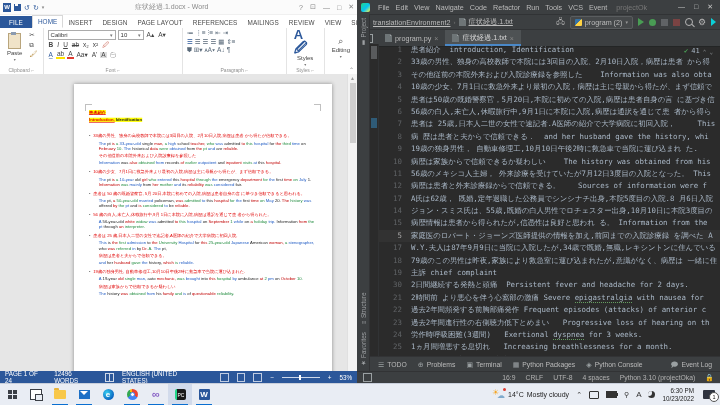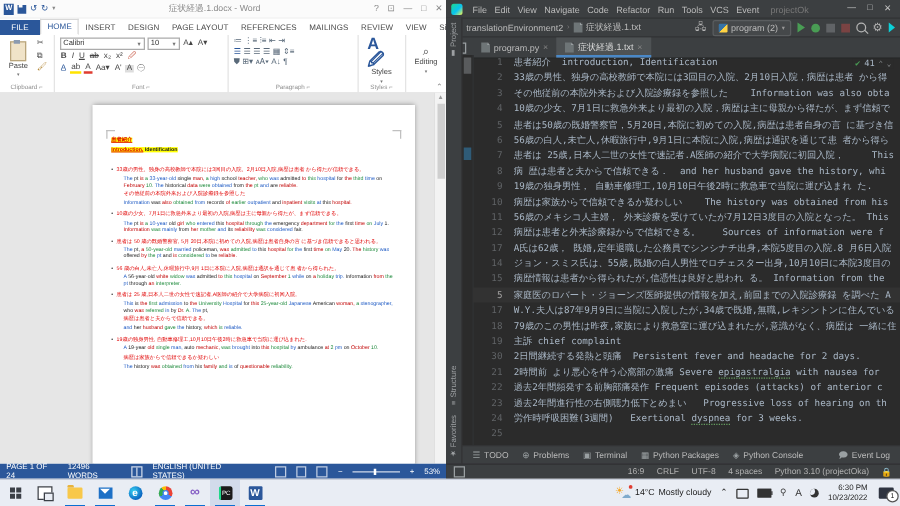--- a/index.html
+++ b/index.html
@@ -69,21 +69,21 @@
   .doc-scroll .thumb{margin:1px 1.5px;height:60px;background:#cfcfcf;}
 
   
   .ide{left:357px;top:0;width:363px;height:383px;background:#2b2b2b;color:#bbbbbb;}
   .menubar{height:14px;background:#3c3f41;display:flex;align-items:center;gap:2px;padding:0 4px;font-size:7.2px;border-bottom:1px solid #313335;}
   .pc-logo{width:9px;height:9px;border-radius:2px;background:linear-gradient(135deg,#21d789,#07c3f2 55%,#fcf84a);margin-right:3px;flex:none;}
   .menu-item{padding:0 3px;white-space:nowrap;}
   .win-label{color:#787878;margin-left:4px;white-space:nowrap;overflow:hidden;flex:1;}
   .ide-ctrl{display:flex;gap:9px;font-size:7px;color:#c5c5c5;padding-right:3px;}
   .navbar{height:14px;background:#3c3f41;display:flex;align-items:center;font-size:7.2px;padding:0 4px;gap:3px;border-bottom:1px solid #313335;}
-  .crumb{white-space:nowrap;}
+  .crumb{white-space:nowrap;text-decoration:underline;}
   .crumb-sep{color:#777;font-size:6px;}
   .file-ic{width:7px;height:8px;background:#6e7577;position:relative;flex:none;}
   .file-ic::after{content:"";position:absolute;right:0;top:0;border:1.5px solid #3c3f41;border-left-color:#9aa0a2;border-bottom-color:#9aa0a2;}
   .nav-right{margin-left:auto;display:flex;align-items:center;gap:5px;}
   .runbox{border:1px solid #5a5d5f;border-radius:2px;display:flex;align-items:center;gap:3px;padding:1px 4px;background:#45484a;}
   .py-ic{width:7px;height:7px;background:linear-gradient(135deg,#3773a5 50%,#ffd343 50%);border-radius:1px;flex:none;}
   .play{width:0;height:0;border-left:6px solid #499c54;border-top:4px solid transparent;border-bottom:4px solid transparent;}
   .bug{width:7px;height:7px;border-radius:50%;background:#499c54;}
   .cov{width:7px;height:7px;background:#606366;}
   .stop{width:7px;height:7px;background:#7a4343;}
@@ -631,20 +631,21 @@
           <span class="ltxt">過去2年間進行性の右側聴力低下とめまい   Progressive loss of hearing on th</span>
         </div>
 
         <div class="row">
           <span class="lnum">24</span>
           <span class="ltxt">労作時呼吸困難(3週間)   Exertional <span class="spell">dyspnea</span> for 3 weeks.</span>
         </div>
 
         <div class="row">
           <span class="lnum">25</span>
+          <span class="ltxt">1ヵ月間増悪する息切れ   Increasing breathlessness for a month.</span>
         </div>
 
         <div class="row">
           <span class="lnum">26</span>
           <span class="ltxt">過去2〜3日間増悪した左肩痛   Pain in the left shoulder for the last 2 d</span>
         </div>
       </div>
     <div class="inspect">
       <span class="check">✔</span>
       <span>41</span>

